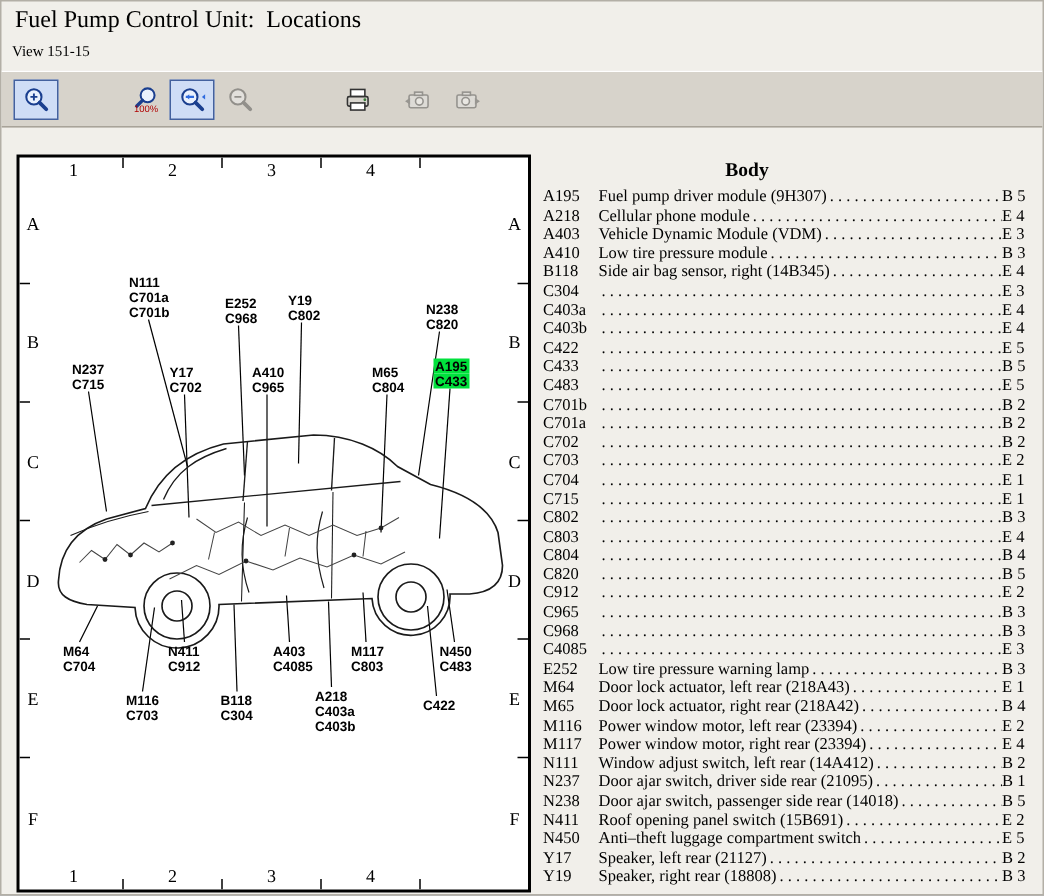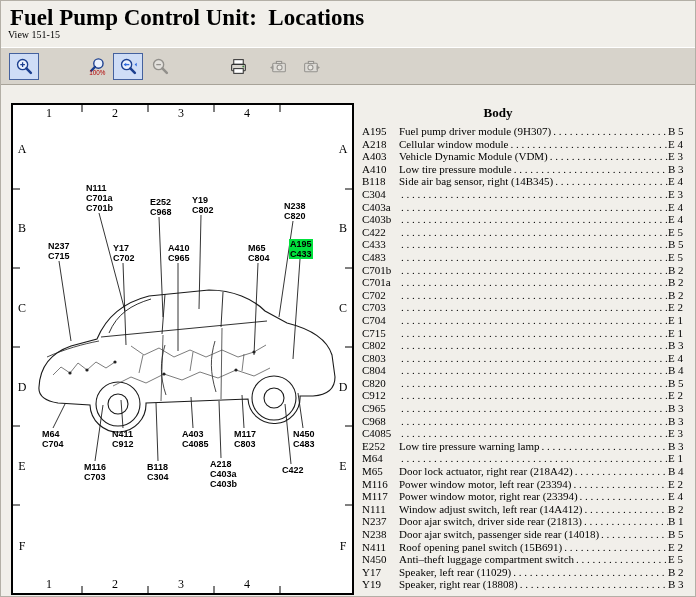--- a/index.html
+++ b/index.html
@@ -1,19 +1,19 @@
 <!DOCTYPE html>
 <html><head>
 <meta charset="utf-8">
 <style>
   html,body{margin:0;padding:0;background:#888;}
   .screen{position:relative;width:696px;height:597px;background:#f1efea;
     font-family:"Liberation Serif",serif;color:#000;overflow:hidden;
     box-sizing:border-box;border:1px solid #b3afa6;}
-  .app-title{position:absolute;left:9px;top:4px;font-size:23px;white-space:pre;font-weight:bold;}
+  .app-title{position:absolute;left:9px;top:4px;font-size:16px;white-space:pre;}
   .view-label{position:absolute;left:7px;top:28px;font-size:10px;}
   .toolbar{position:absolute;left:0;top:46px;width:100%;height:38px;
     background:#d7d3cb;border-top:1px solid #ffffff;border-bottom:1px solid #a8a399;box-sizing:border-box;}
   .tb{position:absolute;top:5px;width:30px;height:27px;border:1px solid transparent;
     background:transparent;display:flex;align-items:center;justify-content:center;padding:0;}
   .tb svg{width:19px;height:19px;display:block;}
   .tb.selected{background:#cfddf6;border-color:#44619e;}
   .tb.disabled{filter:grayscale(1) opacity(.45);}
   #tb-zoom-in{left:8px;}#tb-zoom-100{left:80px;}#tb-zoom-fit{left:112px;}
   #tb-zoom-out{left:144px;}#tb-print{left:222px;}#tb-view-previous{left:262px;}#tb-view-next{left:295px;}
@@ -286,21 +286,21 @@
     <div class="body-heading">Body</div>
     <div>
         <div class="row">
           <span class="code">A195</span>
           <span class="desc">Fuel pump driver module (9H307)</span>
           <span class="leader">. . . . . . . . . . . . . . . . . . . . . . . . . . . . . . . . . . . . . . . . . . . . . . . . . . . . . . . . . . . . . . . . . . . . . . . . . . . . . . . . . . . . . . . . . . </span>
           <span class="ref">B 5</span>
         </div>
         <div class="row">
           <span class="code">A218</span>
-          <span class="desc">Cellular window module</span>
+          <span class="desc">Cellular phone module</span>
           <span class="leader">. . . . . . . . . . . . . . . . . . . . . . . . . . . . . . . . . . . . . . . . . . . . . . . . . . . . . . . . . . . . . . . . . . . . . . . . . . . . . . . . . . . . . . . . . . </span>
           <span class="ref">E 4</span>
         </div>
         <div class="row">
           <span class="code">A403</span>
           <span class="desc">Vehicle Dynamic Module (VDM)</span>
           <span class="leader">. . . . . . . . . . . . . . . . . . . . . . . . . . . . . . . . . . . . . . . . . . . . . . . . . . . . . . . . . . . . . . . . . . . . . . . . . . . . . . . . . . . . . . . . . . </span>
           <span class="ref">E 3</span>
         </div>
         <div class="row">
@@ -416,20 +416,21 @@
           <span class="ref">E 3</span>
         </div>
         <div class="row">
           <span class="code">E252</span>
           <span class="desc">Low tire pressure warning lamp</span>
           <span class="leader">. . . . . . . . . . . . . . . . . . . . . . . . . . . . . . . . . . . . . . . . . . . . . . . . . . . . . . . . . . . . . . . . . . . . . . . . . . . . . . . . . . . . . . . . . . </span>
           <span class="ref">B 3</span>
         </div>
         <div class="row">
           <span class="code">M64</span>
+          <span class="desc">Door lock actuator, left rear (218A43)</span>
           <span class="leader">. . . . . . . . . . . . . . . . . . . . . . . . . . . . . . . . . . . . . . . . . . . . . . . . . . . . . . . . . . . . . . . . . . . . . . . . . . . . . . . . . . . . . . . . . . </span>
           <span class="ref">E 1</span>
         </div>
         <div class="row">
           <span class="code">M65</span>
           <span class="desc">Door lock actuator, right rear (218A42)</span>
           <span class="leader">. . . . . . . . . . . . . . . . . . . . . . . . . . . . . . . . . . . . . . . . . . . . . . . . . . . . . . . . . . . . . . . . . . . . . . . . . . . . . . . . . . . . . . . . . . </span>
           <span class="ref">B 4</span>
         </div>
         <div class="row">
@@ -445,21 +446,21 @@
           <span class="ref">E 4</span>
         </div>
         <div class="row">
           <span class="code">N111</span>
           <span class="desc">Window adjust switch, left rear (14A412)</span>
           <span class="leader">. . . . . . . . . . . . . . . . . . . . . . . . . . . . . . . . . . . . . . . . . . . . . . . . . . . . . . . . . . . . . . . . . . . . . . . . . . . . . . . . . . . . . . . . . . </span>
           <span class="ref">B 2</span>
         </div>
         <div class="row">
           <span class="code">N237</span>
-          <span class="desc">Door ajar switch, driver side rear (21813)</span>
+          <span class="desc">Door ajar switch, driver side rear (21095)</span>
           <span class="leader">. . . . . . . . . . . . . . . . . . . . . . . . . . . . . . . . . . . . . . . . . . . . . . . . . . . . . . . . . . . . . . . . . . . . . . . . . . . . . . . . . . . . . . . . . . </span>
           <span class="ref">B 1</span>
         </div>
         <div class="row">
           <span class="code">N238</span>
           <span class="desc">Door ajar switch, passenger side rear (14018)</span>
           <span class="leader">. . . . . . . . . . . . . . . . . . . . . . . . . . . . . . . . . . . . . . . . . . . . . . . . . . . . . . . . . . . . . . . . . . . . . . . . . . . . . . . . . . . . . . . . . . </span>
           <span class="ref">B 5</span>
         </div>
         <div class="row">
@@ -469,21 +470,21 @@
           <span class="ref">E 2</span>
         </div>
         <div class="row">
           <span class="code">N450</span>
           <span class="desc">Anti–theft luggage compartment switch</span>
           <span class="leader">. . . . . . . . . . . . . . . . . . . . . . . . . . . . . . . . . . . . . . . . . . . . . . . . . . . . . . . . . . . . . . . . . . . . . . . . . . . . . . . . . . . . . . . . . . </span>
           <span class="ref">E 5</span>
         </div>
         <div class="row">
           <span class="code">Y17</span>
-          <span class="desc">Speaker, left rear (11029)</span>
+          <span class="desc">Speaker, left rear (21127)</span>
           <span class="leader">. . . . . . . . . . . . . . . . . . . . . . . . . . . . . . . . . . . . . . . . . . . . . . . . . . . . . . . . . . . . . . . . . . . . . . . . . . . . . . . . . . . . . . . . . . </span>
           <span class="ref">B 2</span>
         </div>
         <div class="row">
           <span class="code">Y19</span>
           <span class="desc">Speaker, right rear (18808)</span>
           <span class="leader">. . . . . . . . . . . . . . . . . . . . . . . . . . . . . . . . . . . . . . . . . . . . . . . . . . . . . . . . . . . . . . . . . . . . . . . . . . . . . . . . . . . . . . . . . . </span>
           <span class="ref">B 3</span>
         </div>
       </div>

